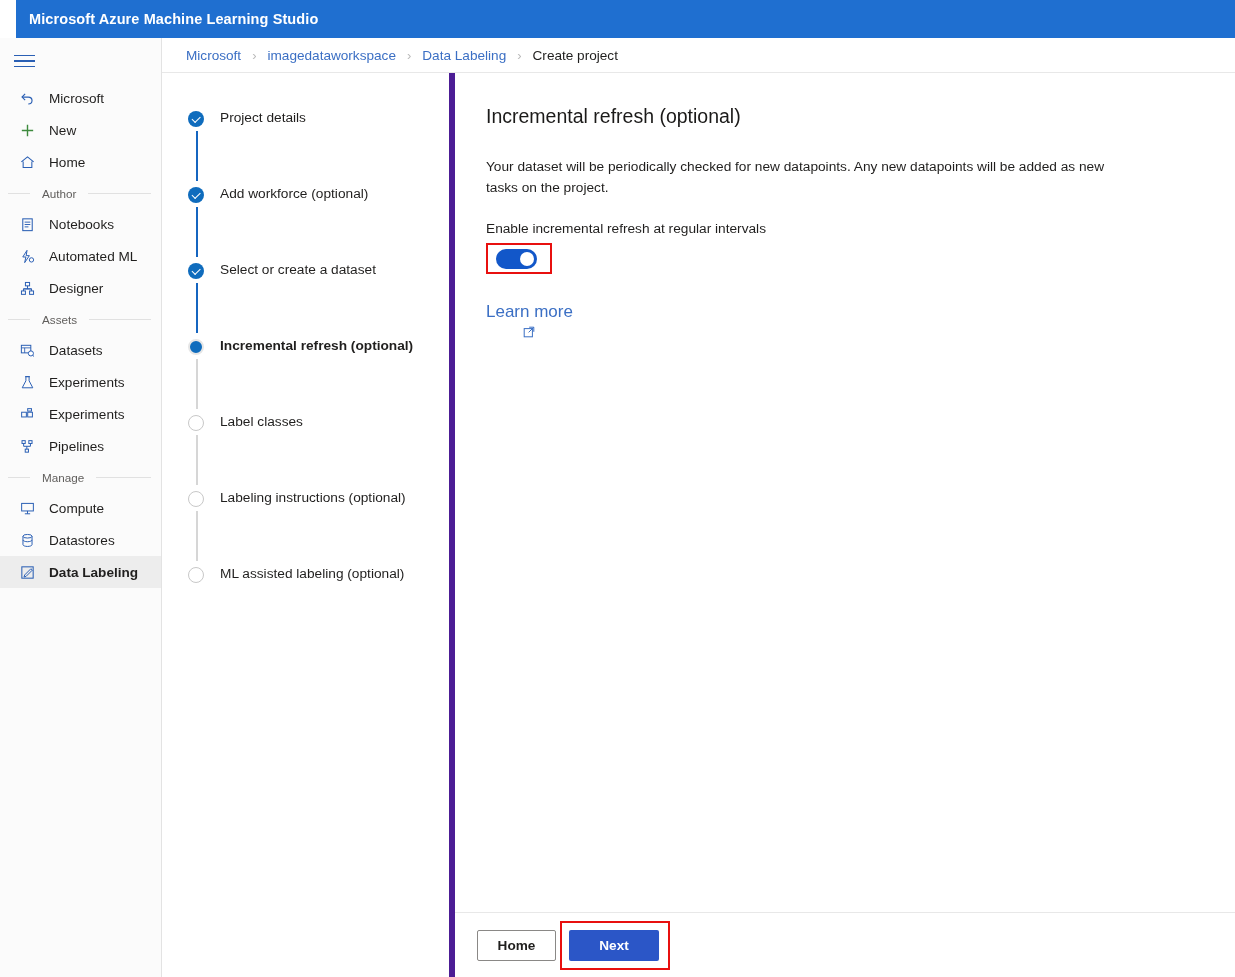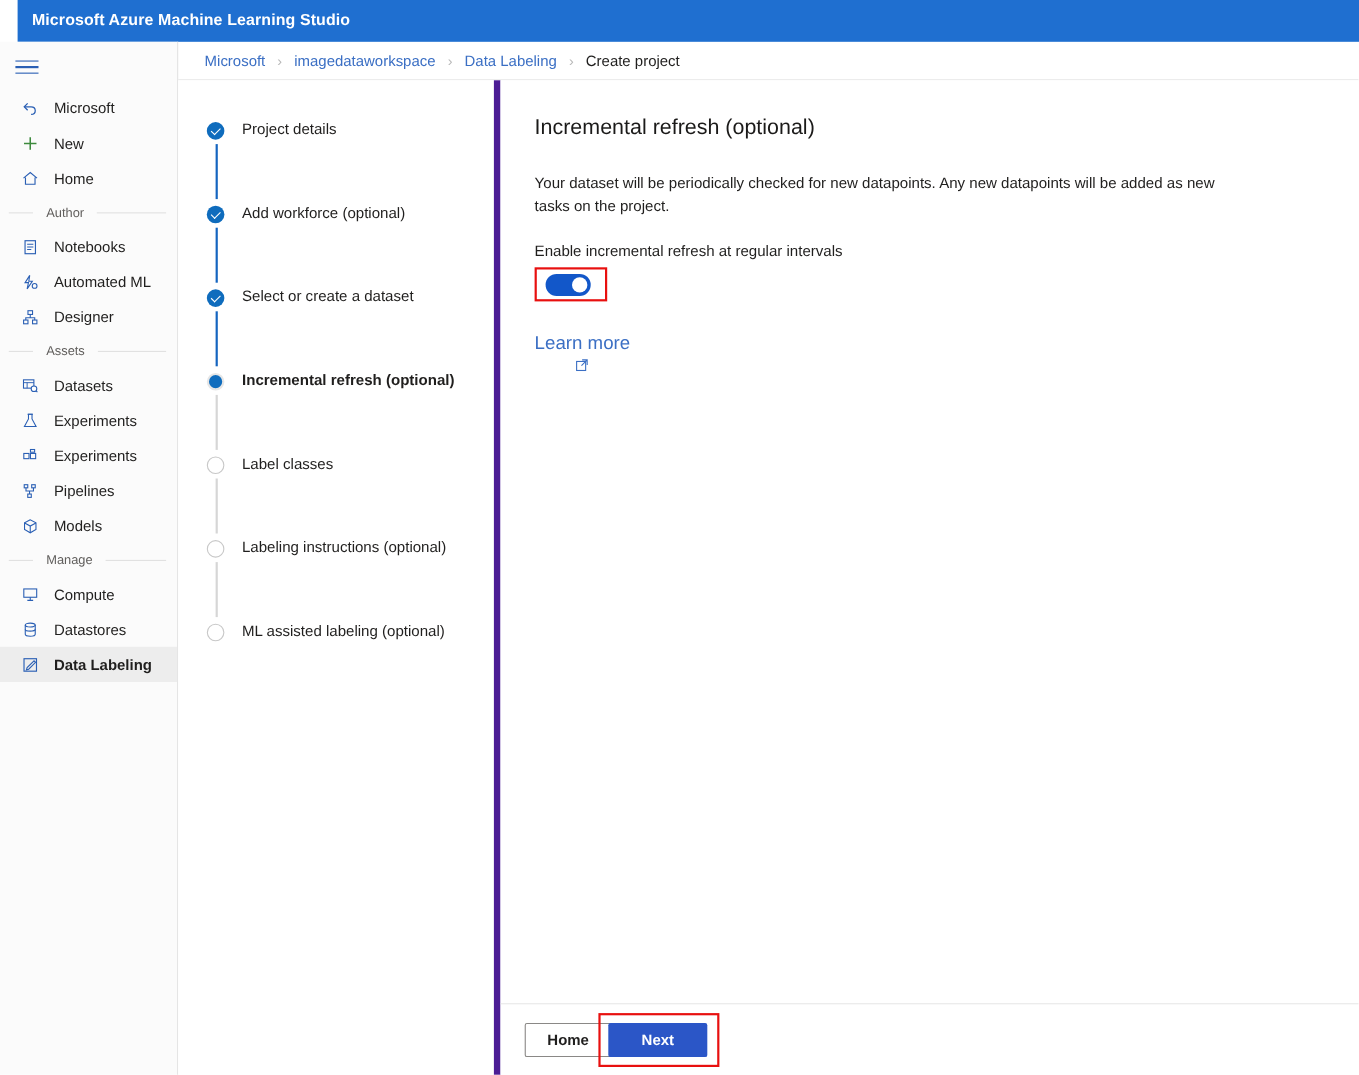--- a/index.html
+++ b/index.html
@@ -194,21 +194,21 @@
     position: absolute; left: 22px; top: 17px;
     width: 79px; height: 31px;
     background: #ffffff;
     border: 1px solid #8a8886;
     border-radius: 2px;
     font-family: "Liberation Sans", sans-serif;
     font-size: 13.6px; font-weight: bold;
     color: #201f1e;
     cursor: pointer;
   }
-  .next-wrap { position: absolute; left: 89px; top: 8px; width: 122px; height: 49px; }
+  .next-wrap { position: absolute; left: 105px; top: 8px; width: 122px; height: 49px; }
   .next-highlight {
     position: absolute; left: 0; top: 0;
     width: 110px; height: 49px;
     border: 2.5px solid #e8100f;
     pointer-events: none;
   }
   #btn-next {
     position: absolute; left: 9px; top: 9px;
     width: 90px; height: 31px;
     background: #2b56c7;
@@ -345,29 +345,20 @@
           <rect x="3.2" y="2.8" width="3.4" height="3" fill="none" stroke="#2a5fb4" stroke-width="1.05"></rect>
           <rect x="10.4" y="2.8" width="3.4" height="3" fill="none" stroke="#2a5fb4" stroke-width="1.05"></rect>
           <rect x="6.6" y="11.8" width="3.4" height="3.2" fill="none" stroke="#2a5fb4" stroke-width="1.05"></rect>
           <path d="M4.9 5.8v3h7.2v-3M8.3 8.8v3" stroke="#2a5fb4" stroke-width="1.05" fill="none"></path>
         </svg>
     </span>
     <span>Pipelines</span>
   </div>
 
 
-  <div class="nav-item">
-    <span class="ico">
-      <svg width="17" height="17" viewBox="0 0 18 18">
-          <path d="M9 2.7 3.5 5.6v6.3L9 15.2l5.5-3.3V5.6z" fill="none" stroke="#2a5fb4" stroke-width="1.05"></path>
-          <path d="M3.6 5.7 9 8.7l5.4-3M9 8.7v6.4" fill="none" stroke="#2a5fb4" stroke-width="1.05"></path>
-        </svg>
-    </span>
-    <span>Models</span>
-  </div>
 
 
   <div class="nav-section">
     <span class="ln left"></span>
     <span>Manage</span>
     <span class="ln"></span>
   </div>
 
   <div class="nav-item">
     <span class="ico">

